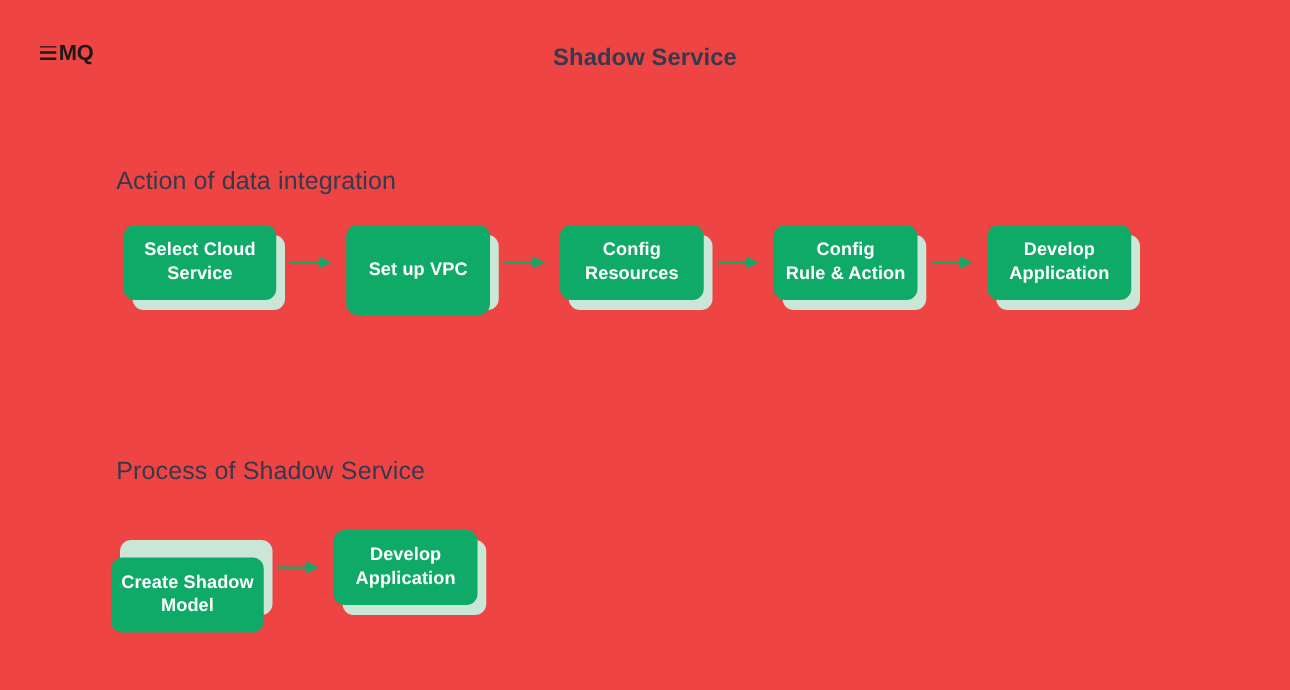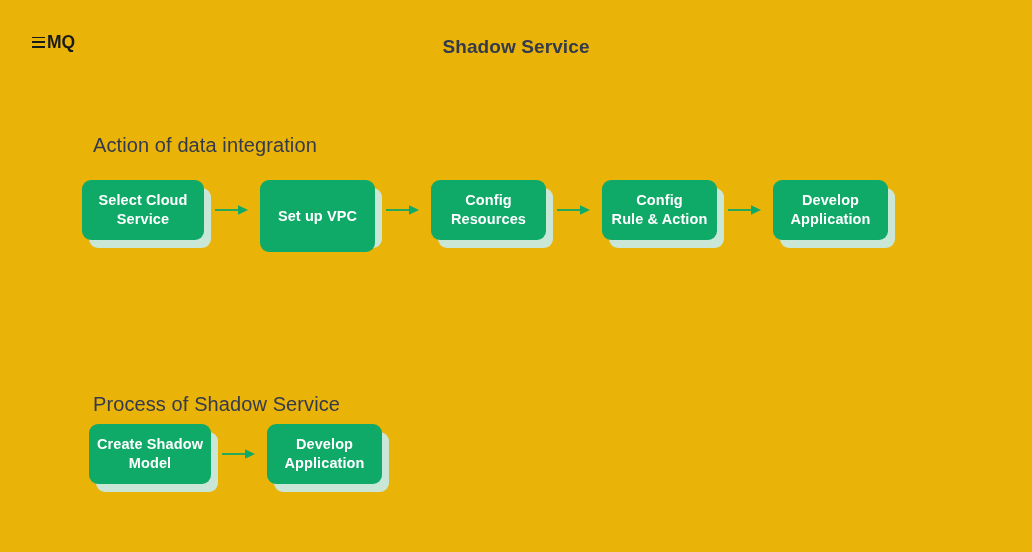--- a/index.html
+++ b/index.html
@@ -12,21 +12,21 @@
     height: 552px;
     position: relative;
     overflow: hidden;
     font-family: "Liberation Sans", sans-serif;
     -webkit-font-smoothing: antialiased;
   }
 
   .slide {
     position: absolute;
     inset: 0;
-    background: #eab308;
+    background: #ef4444;
   }
 
   
   .logo {
     position: absolute;
     left: 32px;
     top: 34px;
     display: flex;
     align-items: center;
     gap: 1px;
@@ -75,29 +75,29 @@
   
   .section-heading {
     position: absolute;
     font-size: 20px;
     font-weight: 400;
     color: #333a4c;
     letter-spacing: 0.1px;
     white-space: nowrap;
   }
   #heading-data { left: 93px; top: 134px; }
-  #heading-shadow { left: 93px; top: 366px; margin-top: 27px; }
+  #heading-shadow { left: 93px; top: 366px; }
 
   
   .flow-row {
     position: absolute;
     display: flex;
     align-items: center;
   }
-  #flow-row-data   { left: 82px; top: 180px; }
+  #flow-row-data   { left: 99px; top: 180px; }
   #flow-row-shadow { left: 89px; top: 424px; }
 
   
   .node {
     position: relative;
     flex: 0 0 auto;
   }
   .node-shadow {
     position: absolute;
     left: 7px;
@@ -204,21 +204,21 @@
         <div class="node-box" style="width: 115px; height: 60px;">Develop
 Application</div>
       </div>
     </div>
 
   <div class="section-heading" id="heading-shadow">Process of Shadow Service</div>
 
   <div class="flow-row" id="flow-row-shadow">
       <div class="node" style="width: 122px; height: 60px;">
         <div class="node-shadow"></div>
-        <div class="node-box" style="width: 122px; height: 60px;">Create Shadow
+        <div class="node-box" style="width: 122px; height: 60px; margin-top: 22px;">Create Shadow
 Model</div>
       </div>
       <div class="arrow" style="width: 56px; height: 60px;">
         <svg width="34" height="14" viewBox="0 0 34 14" aria-hidden="true">
           <line x1="0" y1="7" x2="24" y2="7" stroke="#0fa968" stroke-width="1.8"></line>
           <polygon points="23,2.2 33,7 23,11.8" fill="#0fa968"></polygon>
         </svg>
       </div>
       <div class="node" style="width: 115px; height: 60px;">
         <div class="node-shadow"></div>

